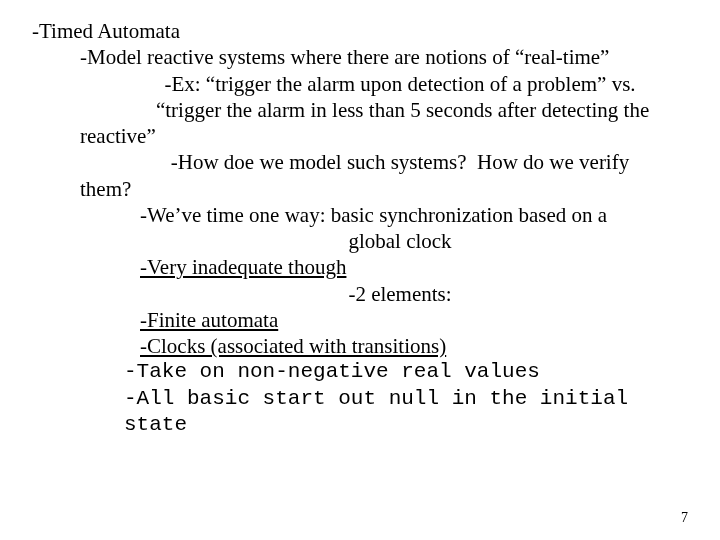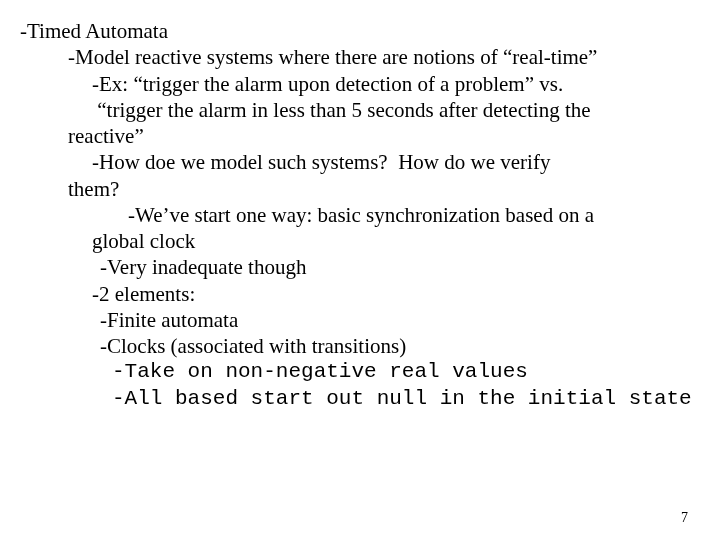--- a/index.html
+++ b/index.html
@@ -12,31 +12,31 @@
     font-size: 21px;
     color: #000;
     line-height: 1.25;
     overflow: hidden;
   }
   .page {
     position: relative;
     width: 720px;
     height: 540px;
     box-sizing: border-box;
-    padding: 18px 24px 0 20px;
+    padding: 18px 24px 0 32px;
   }
   .row {
     display: block;
     white-space: pre-wrap;
   }
   .i0 { margin-left: 0px; }
   .i1 { margin-left: 48px; }
-  .i2 { margin-left: 72px; }
+  .i2 { margin-left: 72px; text-align: center; }
   .i3 { margin-left: 108px; }
-  .i4 { margin-left: 80px; }
+  .i4 { margin-left: 108px; text-decoration: underline; }
   .i5 { margin-left: 92px; font-family: Liberation Mono, monospace; }
   .page-num {
     position: absolute;
     right: 32px;
     bottom: 14px;
     font-size: 14px;
     color: #000;
   }
 </style>
 </head>
@@ -44,23 +44,23 @@
 
 <div class="page">
 
   <span class="row i0">-Timed Automata</span>
   <span class="row i1">-Model reactive systems where there are notions of “real-time”</span>
   <span class="row i2">-Ex: “trigger the alarm upon detection of a problem” vs.</span>
   <span class="row i2"> “trigger the alarm in less than 5 seconds after detecting the</span>
   <span class="row i1">reactive”</span>
   <span class="row i2">-How doe we model such systems?  How do we verify</span>
   <span class="row i1">them?</span>
-  <span class="row i3">-We’ve start one way: basic synchronization based on a</span>
+  <span class="row i3">-We’ve time one way: basic synchronization based on a</span>
   <span class="row i2">global clock</span>
   <span class="row i4">-Very inadequate though</span>
   <span class="row i2">-2 elements:</span>
   <span class="row i4">-Finite automata</span>
   <span class="row i4">-Clocks (associated with transitions)</span>
   <span class="row i5">-Take on non-negative real values</span>
-  <span class="row i5">-All based start out null in the initial state</span>
+  <span class="row i5">-All basic start out null in the initial state</span>
 
   <div class="page-num">7</div>
 </div>
 
 </body></html>

